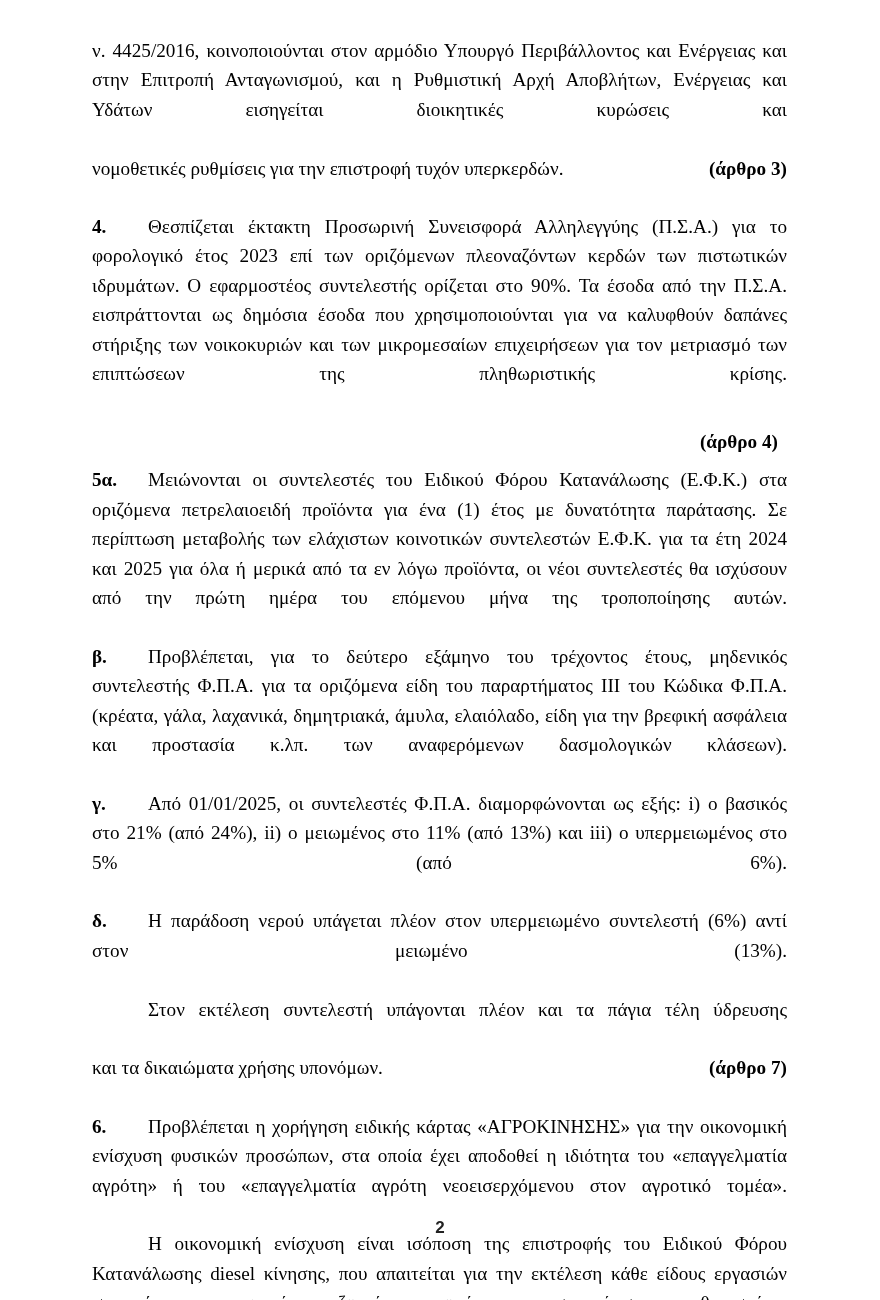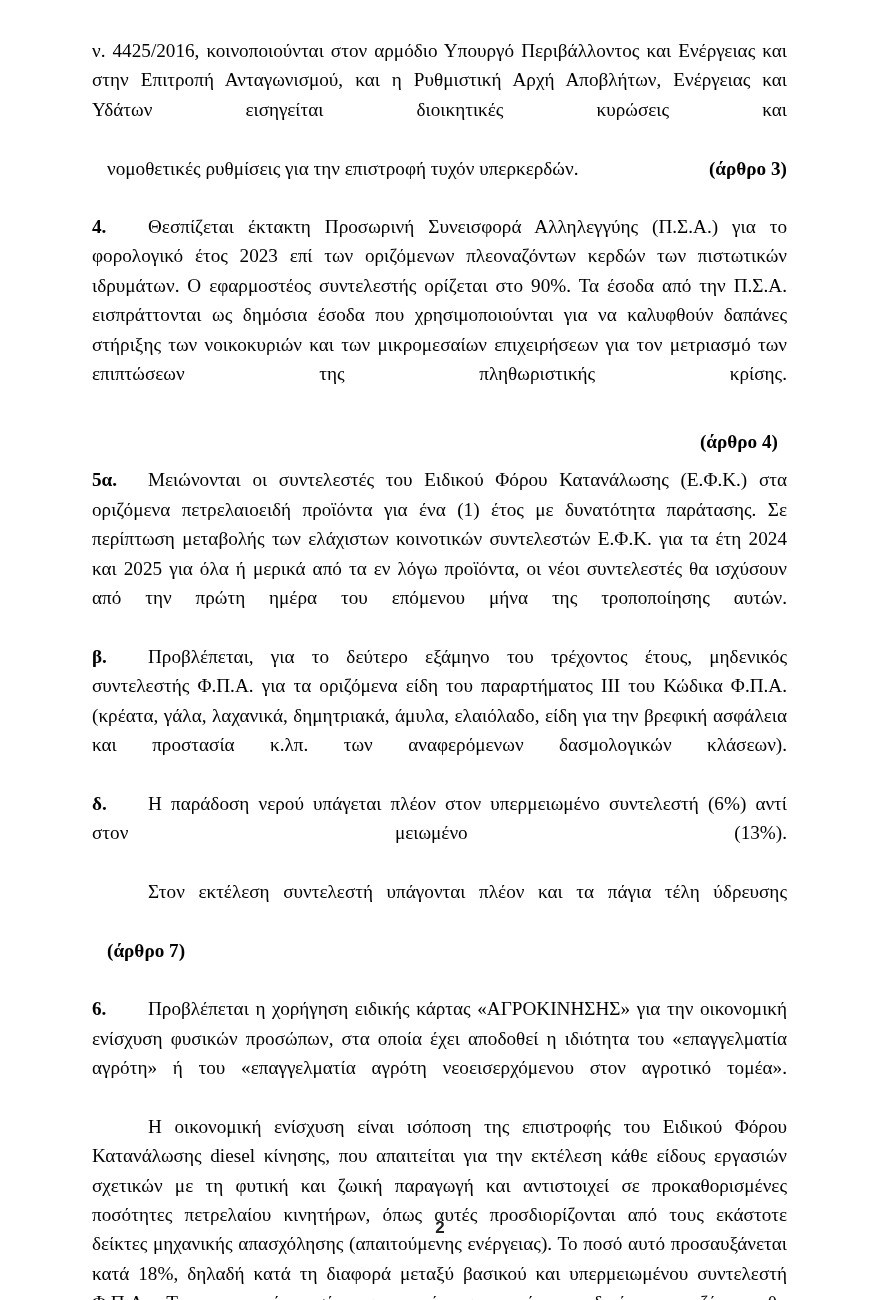--- a/index.html
+++ b/index.html
@@ -70,21 +70,20 @@
     text-align: right;
     font-weight: bold;
   }
   
   .with-ref {
     display: flex;
     justify-content: space-between;
     align-items: baseline;
     font-size: 19.2px;
     line-height: 29.4px;
-    margin-left: 15px;
   }
   .with-ref .tail { white-space: pre; }
   .with-ref .ref { font-weight: bold; white-space: pre; }
 
   .page-number {
     position: absolute;
     left: 0;
     top: 1218px;
     width: 880px;
     text-align: center;
@@ -109,25 +108,27 @@
 
     <div class="gap-line"></div>
 
     <p class="para"><span class="marker">4.</span><span>Θεσπίζεται έκτακτη Προσωρινή Συνεισφορά Αλληλεγγύης (Π.Σ.Α.) για το φορολογικό έτος 2023 επί των οριζόμενων πλεοναζόντων κερδών των πιστωτικών ιδρυμάτων. Ο εφαρμοστέος συντελεστής ορίζεται στο 90%. Τα έσοδα από την Π.Σ.Α. εισπράττονται ως δημόσια έσοδα που χρησιμοποιούνται για να καλυφθούν δαπάνες στήριξης των νοικοκυριών και των μικρομεσαίων επιχειρήσεων για τον μετριασμό των επιπτώσεων της πληθωριστικής κρίσης.</span></p>
     <p class="article-ref-line">(άρθρο 4)</p>
 
     <p class="para"><span class="marker-italic">5α.</span><span>Μειώνονται οι συντελεστές του Ειδικού Φόρου Κατανάλωσης (Ε.Φ.Κ.) στα οριζόμενα πετρελαιοειδή προϊόντα για ένα (1) έτος με δυνατότητα παράτασης. Σε περίπτωση μεταβολής των ελάχιστων κοινοτικών συντελεστών Ε.Φ.Κ. για τα έτη 2024 και 2025 για όλα ή μερικά από τα εν λόγω προϊόντα, οι νέοι συντελεστές θα ισχύσουν από την πρώτη ημέρα του επόμενου μήνα της τροποποίησης αυτών.</span></p>
 
     <p class="para"><span class="marker">β.</span><span>Προβλέπεται, για το δεύτερο εξάμηνο του τρέχοντος έτους, μηδενικός συντελεστής Φ.Π.Α. για τα οριζόμενα είδη του παραρτήματος III του Κώδικα Φ.Π.Α. (κρέατα, γάλα, λαχανικά, δημητριακά, άμυλα, ελαιόλαδο, είδη για την βρεφική ασφάλεια και προστασία κ.λπ. των αναφερόμενων δασμολογικών κλάσεων).</span></p>
 
+    <p class="para"><span class="marker">γ.</span><span>Από 01/01/2025, οι συντελεστές Φ.Π.Α. διαμορφώνονται ως εξής: i) ο βασικός στο 21% (από 24%), ii) ο μειωμένος στο 11% (από 13%) και iii) ο υπερμειωμένος στο 5% (από 6%).</span></p>
 
     <p class="para"><span class="marker">δ.</span><span>Η παράδοση νερού υπάγεται πλέον στον υπερμειωμένο συντελεστή (6%) αντί στον μειωμένο (13%).</span></p>
 
     <p class="para indent">Στον εκτέλεση συντελεστή υπάγονται πλέον και τα πάγια τέλη ύδρευσης</p>
     <div class="with-ref">
+      <span class="tail">και τα δικαιώματα χρήσης υπονόμων.</span>
       <span class="ref">(άρθρο 7)</span>
     </div>
 
     <div class="gap-line"></div>
 
     <p class="para"><span class="marker">6.</span><span>Προβλέπεται η χορήγηση ειδικής κάρτας «ΑΓΡΟΚΙΝΗΣΗΣ» για την οικονομική ενίσχυση φυσικών προσώπων, στα οποία έχει αποδοθεί η ιδιότητα του «επαγγελματία αγρότη» ή του «επαγγελματία αγρότη νεοεισερχόμενου στον αγροτικό τομέα».</span></p>
 
     <p class="para indent">Η οικονομική ενίσχυση είναι ισόποση της επιστροφής του Ειδικού Φόρου Κατανάλωσης diesel κίνησης, που απαιτείται για την εκτέλεση κάθε είδους εργασιών σχετικών με τη φυτική και ζωική παραγωγή και αντιστοιχεί σε προκαθορισμένες ποσότητες πετρελαίου κινητήρων, όπως αυτές προσδιορίζονται από τους εκάστοτε δείκτες μηχανικής απασχόλησης (απαιτούμενης ενέργειας). Το ποσό αυτό προσαυξάνεται κατά 18%, δηλαδή κατά τη διαφορά μεταξύ βασικού και  υπερμειωμένου συντελεστή Φ.Π.Α.. Τα χρηματικά ποσά που προκύπτουν κατά τα ειδικότερα οριζόμενα θα</p>
 
   </div>

